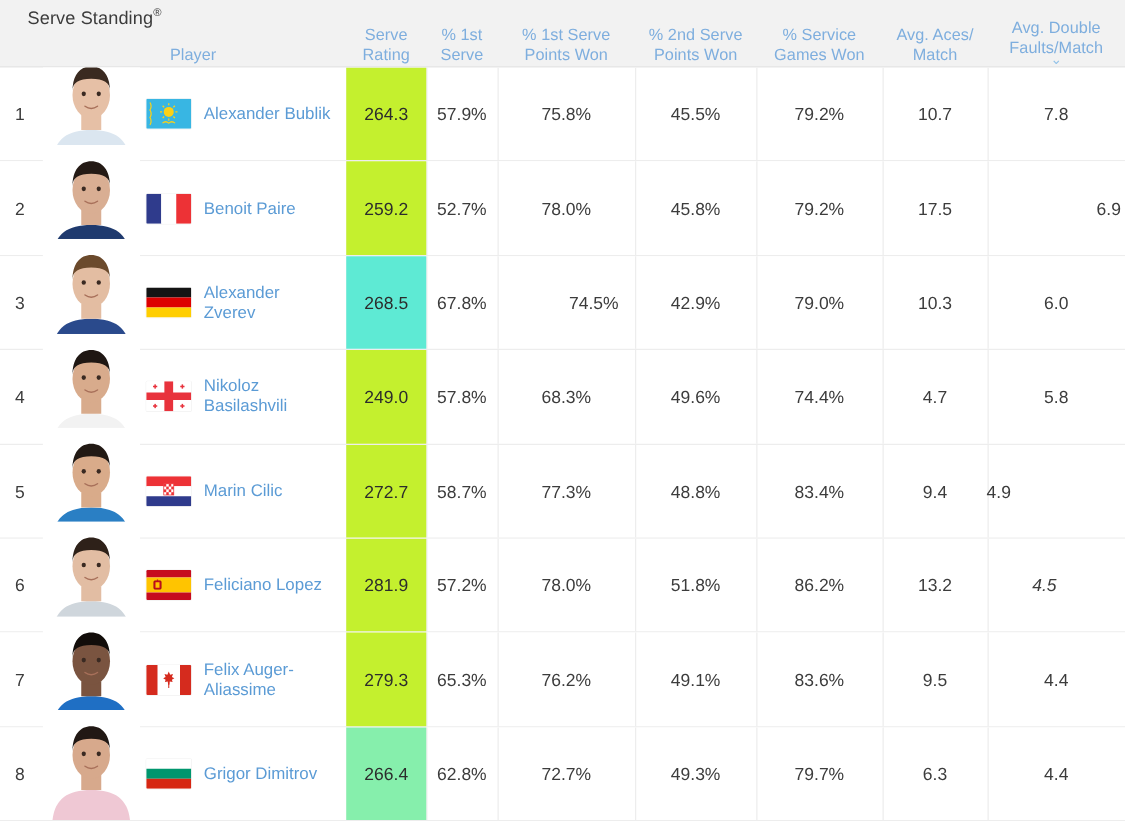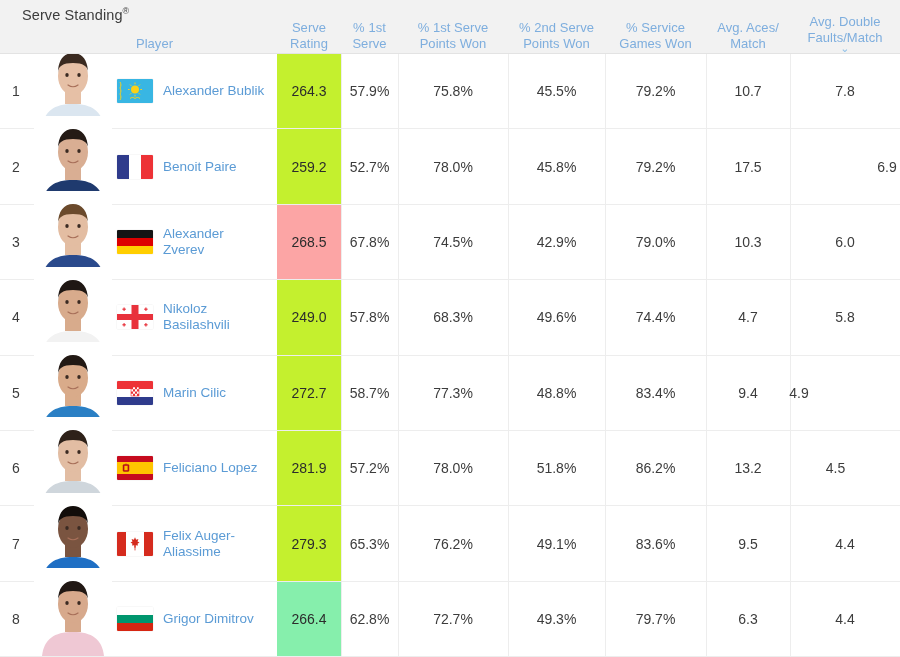--- a/index.html
+++ b/index.html
@@ -323,23 +323,23 @@
   </svg>
         </div>
         <div class="flag">
           <svg viewBox="0 0 36 24">
             <rect width="36" height="8" fill="#141414"></rect>
       <rect y="8" width="36" height="8" fill="#dd0000"></rect>
       <rect y="16" width="36" height="8" fill="#ffce00"></rect>
           </svg>
         </div>
         <a class="pname">Alexander Zverev</a>
-        <div class="rating-cell" style="left: 277px; width: 64px; background: #fca5a5;">268.5</div>
+        <div class="rating-cell" style="left: 277px; width: 64px; background: #5eead4;">268.5</div>
         <div class="stat" style="left: 341px; width: 57px;">67.8%</div>
-        <div class="stat" style="left: 398px; width: 110px;">74.5%</div>
+        <div class="stat" style="left: 420px; width: 110px;">74.5%</div>
         <div class="stat" style="left: 508px; width: 97px;">42.9%</div>
         <div class="stat" style="left: 605px; width: 101px;">79.0%</div>
         <div class="stat" style="left: 706px; width: 84px;">10.3</div>
         <div class="stat" style="left: 790px; width: 110px;">6.0</div>
       </div>
       <div class="row">
         <div class="vline" style="left: 277px;"></div>
         <div class="vline" style="left: 341px;"></div>
         <div class="vline" style="left: 398px;"></div>
         <div class="vline" style="left: 508px;"></div>
@@ -466,21 +466,21 @@
       </g>
           </svg>
         </div>
         <a class="pname">Feliciano Lopez</a>
         <div class="rating-cell" style="left: 277px; width: 64px; background: rgb(196, 240, 46);">281.9</div>
         <div class="stat" style="left: 341px; width: 57px;">57.2%</div>
         <div class="stat" style="left: 398px; width: 110px;">78.0%</div>
         <div class="stat" style="left: 508px; width: 97px;">51.8%</div>
         <div class="stat" style="left: 605px; width: 101px;">86.2%</div>
         <div class="stat" style="left: 706px; width: 84px;">13.2</div>
-        <div class="stat" style="left: 790px; width: 91px;">4.5</div>
+        <div class="stat" style="left: 790px; width: 91px; font-style: italic;">4.5</div>
       </div>
       <div class="row">
         <div class="vline" style="left: 277px;"></div>
         <div class="vline" style="left: 341px;"></div>
         <div class="vline" style="left: 398px;"></div>
         <div class="vline" style="left: 508px;"></div>
         <div class="vline" style="left: 605px;"></div>
         <div class="vline" style="left: 706px;"></div>
         <div class="vline" style="left: 790px;"></div>
         <div class="rank">7</div>

